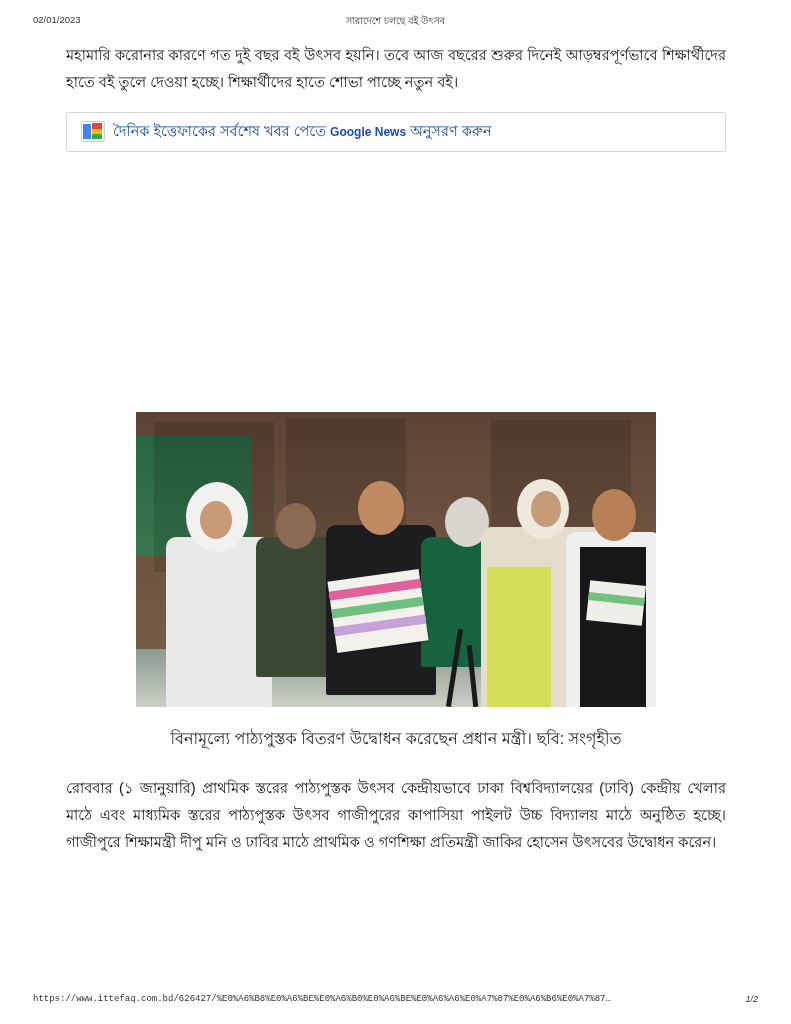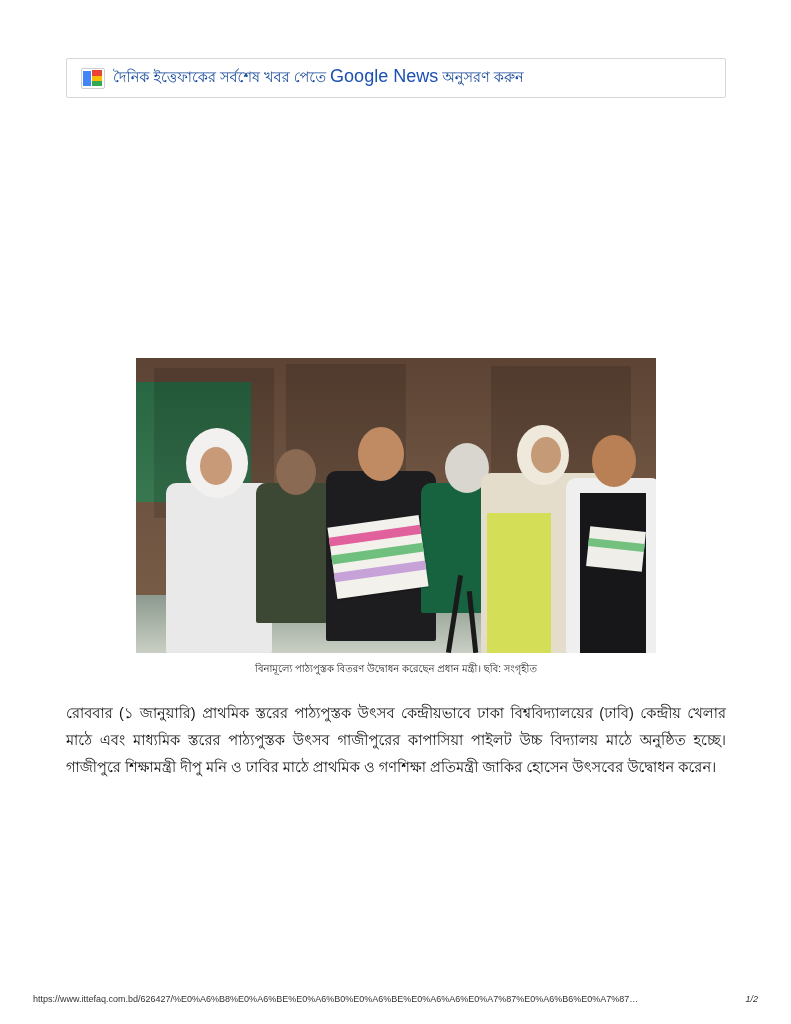--- a/index.html
+++ b/index.html
@@ -112,22 +112,22 @@
     width: 10px; height: 5px;
     background: #34a853;
   }
   .gnews-text {
     font-size: 14.5px;
     color: #16499a;
     white-space: nowrap;
   }
   .gnews-text .brand {
     color: #1a4fb4;
-    font-weight: normal;
-    font-size: 18px;
+    font-weight: bold;
+    font-size: 12px;
   }
 
   .gap-block {
     height: 236px;
   }
 
   
   .figure {
     margin-top: 24px;
     text-align: center;
@@ -218,22 +218,22 @@
   .mic {
     position:absolute; left: 316px; bottom: 0; width: 5px; height: 78px; background:#1a1a1a;
     transform: rotate(9deg);
   }
   .mic2 {
     position:absolute; left: 334px; bottom: 0; width: 5px; height: 62px; background:#1a1a1a;
     transform: rotate(-6deg);
   }
 
   .caption {
-    margin-top: 8px;
-    font-size: 10px;
+    margin-top: 19px;
+    font-size: 16px;
     color: #222222;
     text-align: center;
   }
 
   
   .print-footer {
     position: absolute;
     left: 0;
     bottom: 18px;
     width: 791px;
@@ -241,37 +241,43 @@
     font-size: 9px;
     color: #333333;
   }
   .print-footer .url {
     position: absolute;
     left: 33px;
     top: 0;
     white-space: nowrap;
     overflow: hidden;
     max-width: 640px;
+    font-family: Liberation Mono, monospace;
   }
   .print-footer .pageno {
     position: absolute;
     right: 33px;
     top: 0;
     white-space: nowrap;
     font-style: italic;
   }
 </style>
 </head>
 <body>
 
 <div class="page">
 
+  <div class="print-header">
+    <span class="date">02/01/2023</span>
+    <span class="doc-title">সারাদেশে চলছে বই উৎসব</span>
+  </div>
 
   <div class="content">
 
+    <p class="body-text">মহামারি করোনার কারণে গত দুই বছর বই উৎসব হয়নি। তবে আজ বছরের শুরুর দিনেই আড়ম্বরপূর্ণভাবে শিক্ষার্থীদের হাতে বই তুলে দেওয়া হচ্ছে। শিক্ষার্থীদের হাতে শোভা পাচ্ছে নতুন বই।</p>
 
     <div class="gnews-box">
       <span class="gnews-icon">
         <span class="blue"></span>
         <span class="red"></span>
         <span class="yellow"></span>
         <span class="green"></span>
       </span>
       <span class="gnews-text"><span>দৈনিক ইত্তেফাকের সর্বশেষ খবর পেতে </span><span class="brand">Google News</span><span> অনুসরণ করুন</span></span>
     </div>

